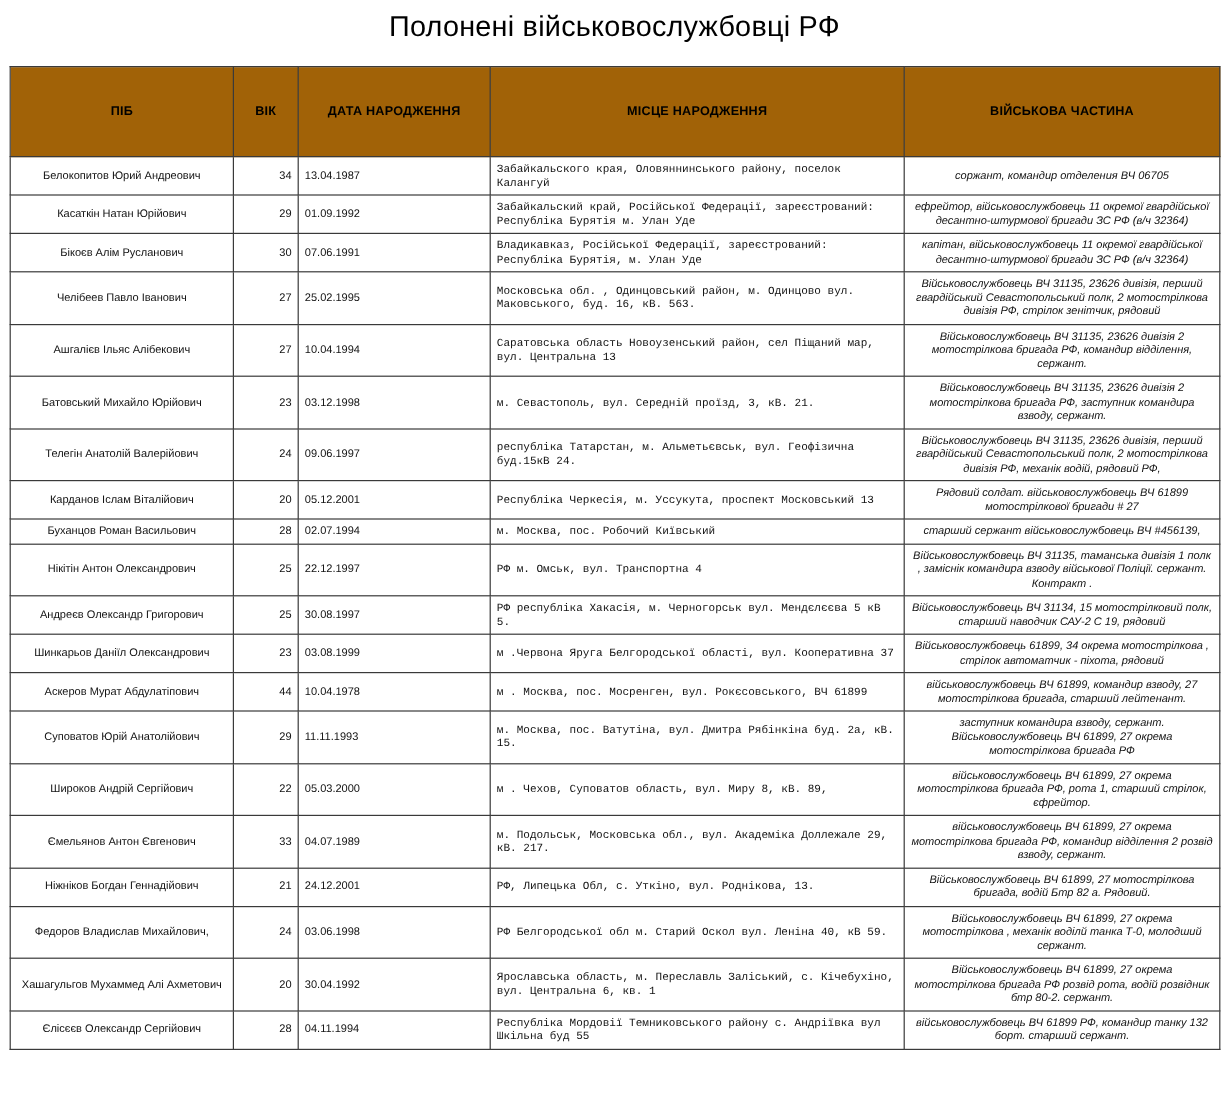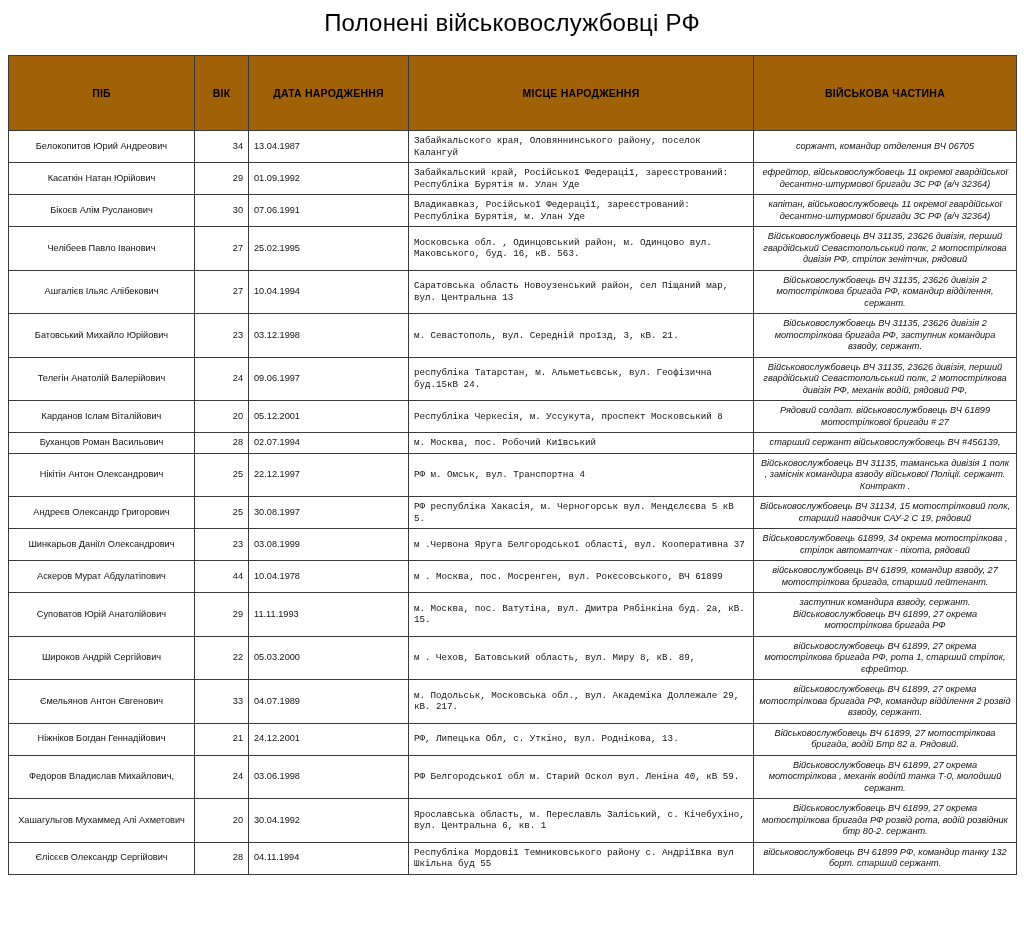--- a/index.html
+++ b/index.html
@@ -143,21 +143,21 @@
           <td class="c-name">Телегін Анатолій Валерійович</td>
           <td class="c-age">24</td>
           <td class="c-dob">09.06.1997</td>
           <td class="c-birthplace">республіка Татарстан, м. Альметьєвськ, вул. Геофізична буд.15кВ 24.</td>
           <td class="c-unit">Військовослужбовець ВЧ 31135, 23626 дивізія, перший гвардійський Севастопольський полк, 2 мотострілкова дивізія РФ, механік водій, рядовий РФ,</td>
         </tr>
         <tr>
           <td class="c-name">Карданов Іслам Віталійович</td>
           <td class="c-age">20</td>
           <td class="c-dob">05.12.2001</td>
-          <td class="c-birthplace">Республіка Черкесія, м. Уссукута, проспект Московський 8</td>
+          <td class="c-birthplace">Республіка Черкесія, м. Уссукута, проспект Московський 13</td>
           <td class="c-unit">Рядовий солдат. військовослужбовець ВЧ 61899 мотострілкової бригади # 27</td>
         </tr>
         <tr>
           <td class="c-name">Буханцов Роман Васильович</td>
           <td class="c-age">28</td>
           <td class="c-dob">02.07.1994</td>
           <td class="c-birthplace">м. Москва, пос. Робочий Київський</td>
           <td class="c-unit">старший сержант військовослужбовець ВЧ #456139,</td>
         </tr>
         <tr>
@@ -192,21 +192,21 @@
           <td class="c-name">Суповатов Юрій Анатолійович</td>
           <td class="c-age">29</td>
           <td class="c-dob">11.11.1993</td>
           <td class="c-birthplace">м. Москва, пос. Ватутіна, вул. Дмитра Рябінкіна буд. 2а, кВ. 15.</td>
           <td class="c-unit">заступник командира взводу, сержант. Військовослужбовець ВЧ 61899, 27 окрема мотострілкова бригада РФ</td>
         </tr>
         <tr>
           <td class="c-name">Широков Андрій Сергійович</td>
           <td class="c-age">22</td>
           <td class="c-dob">05.03.2000</td>
-          <td class="c-birthplace">м . Чехов, Батовський область, вул. Миру 8, кВ. 89,</td>
+          <td class="c-birthplace">м . Чехов, Суповатов область, вул. Миру 8, кВ. 89,</td>
           <td class="c-unit">військовослужбовець ВЧ 61899, 27 окрема мотострілкова бригада РФ, рота 1, старший стрілок, єфрейтор.</td>
         </tr>
         <tr>
           <td class="c-name">Ємельянов Антон Євгенович</td>
           <td class="c-age">33</td>
           <td class="c-dob">04.07.1989</td>
           <td class="c-birthplace">м. Подольськ, Московська обл., вул. Академіка Доллежале 29, кВ. 217.</td>
           <td class="c-unit">військовослужбовець ВЧ 61899, 27 окрема мотострілкова бригада РФ, командир відділення 2 розвід взводу, сержант.</td>
         </tr>
         <tr>

